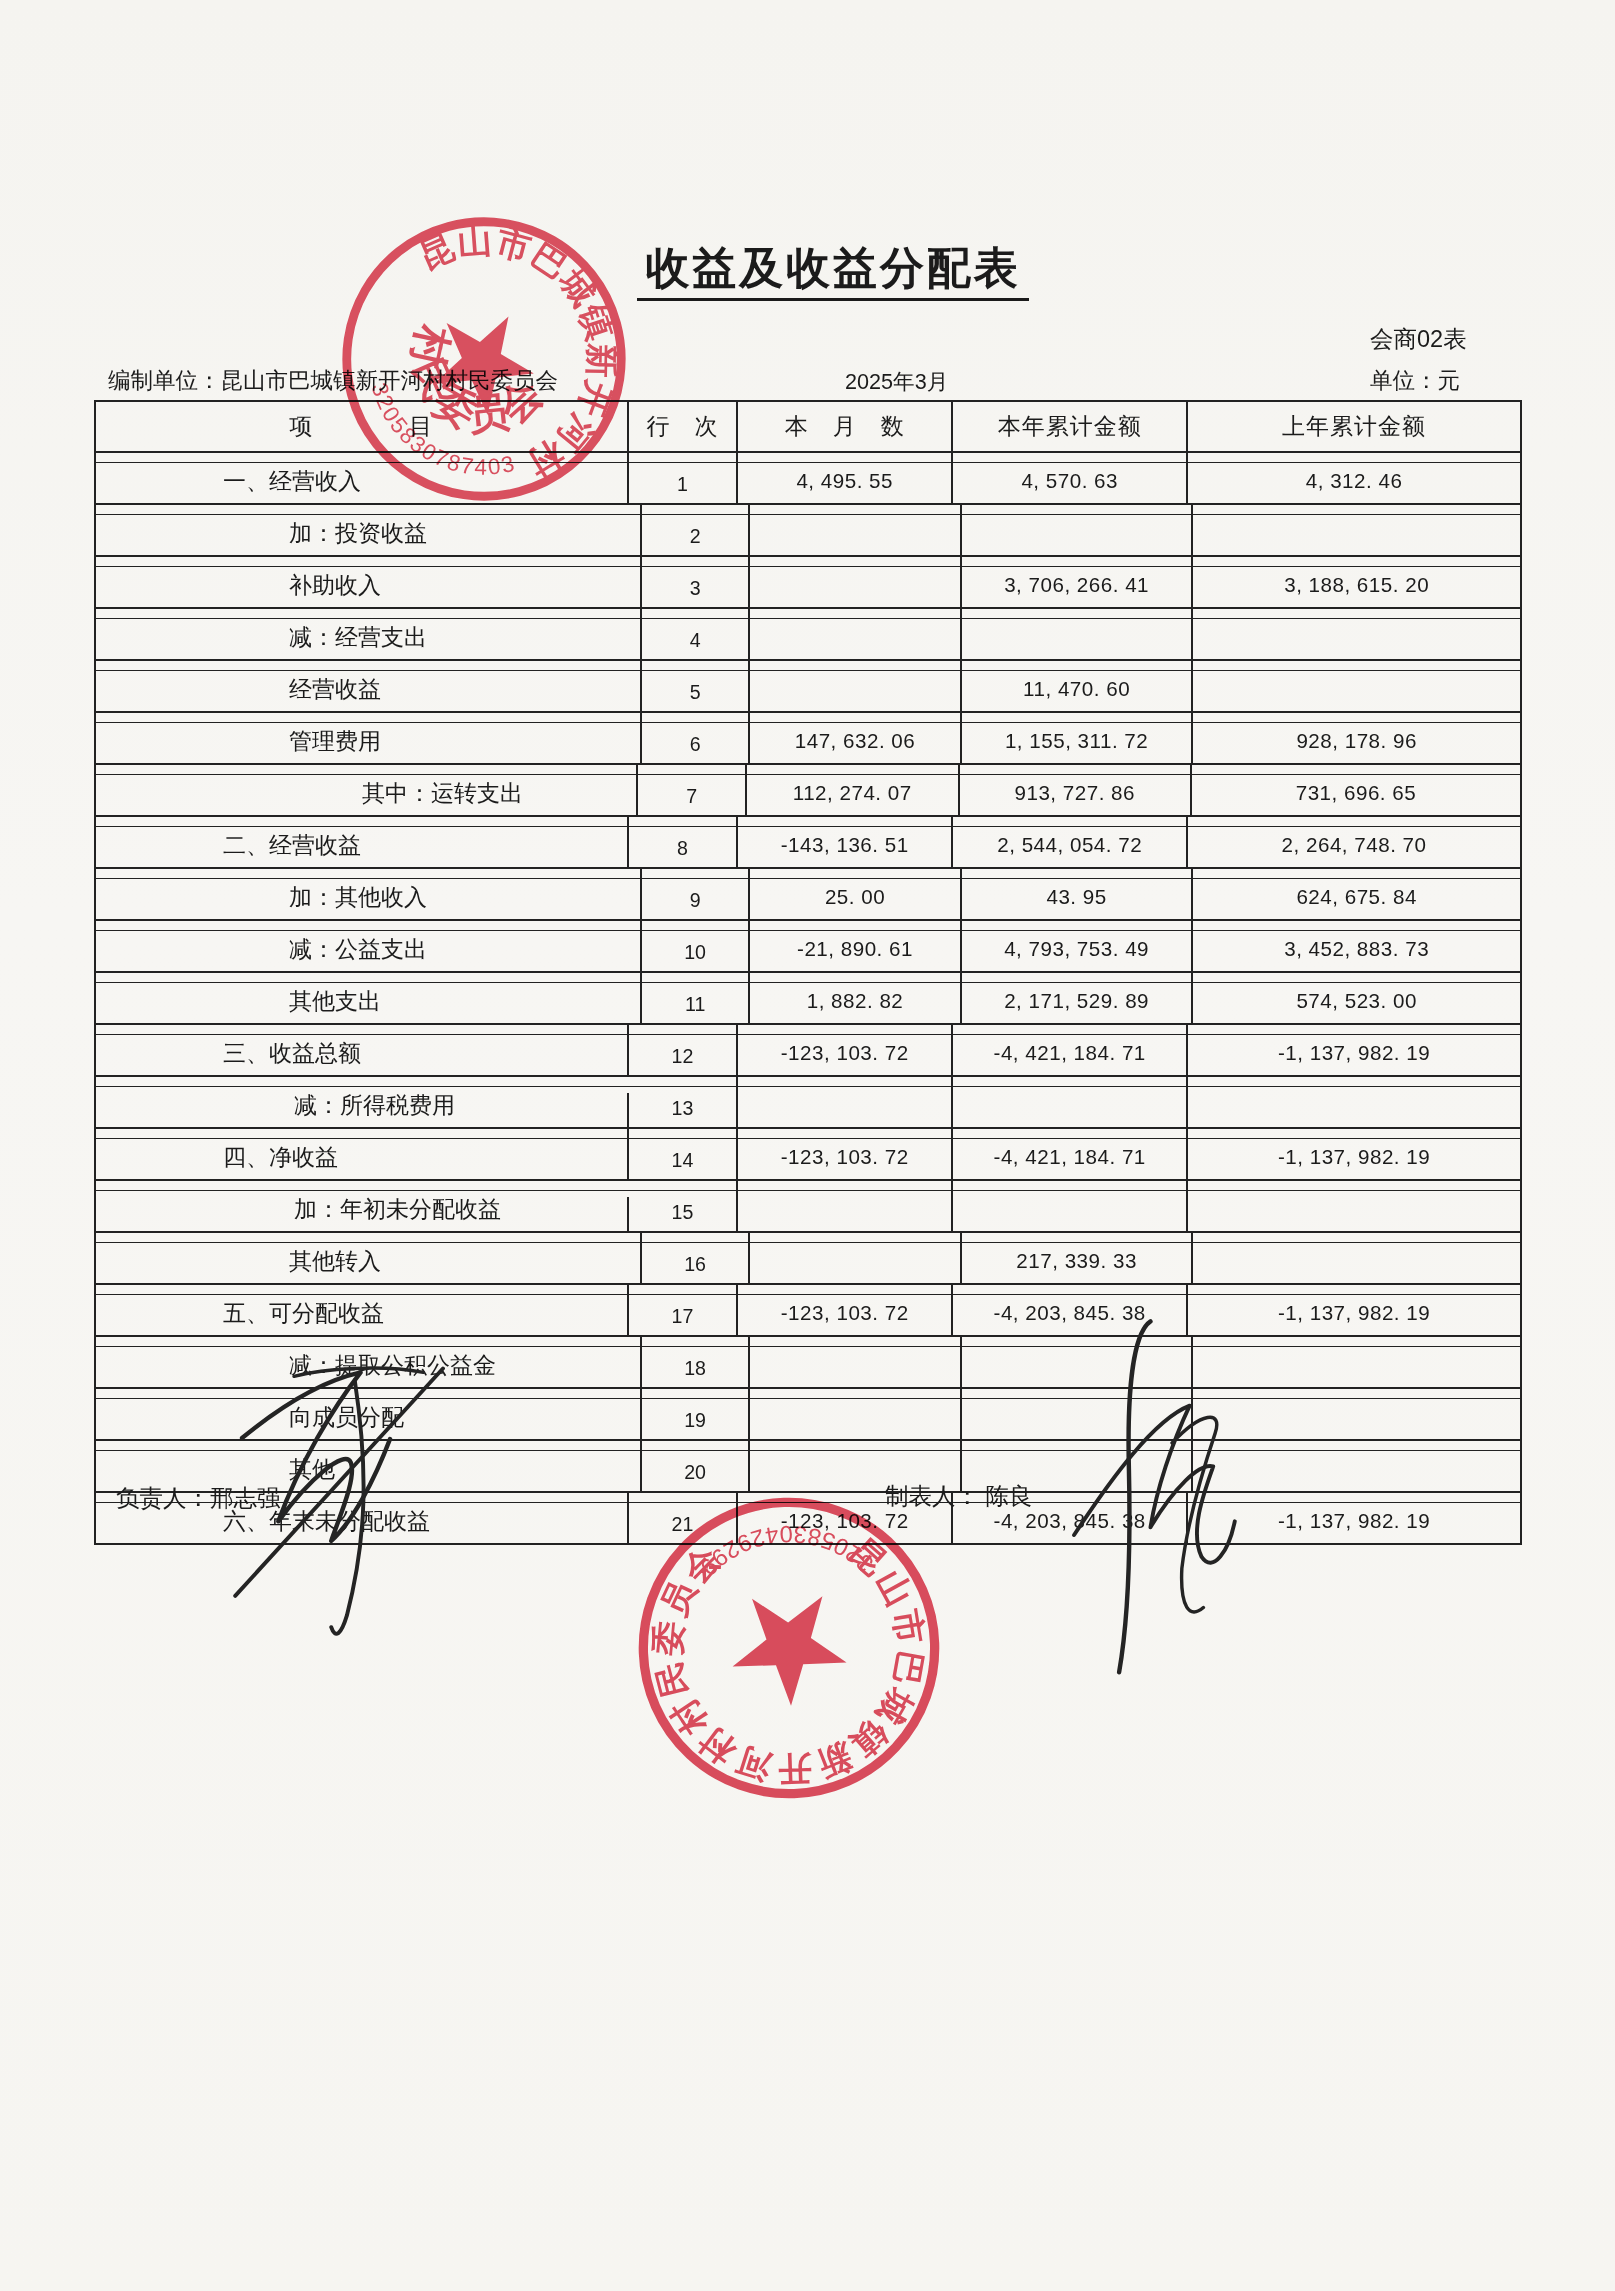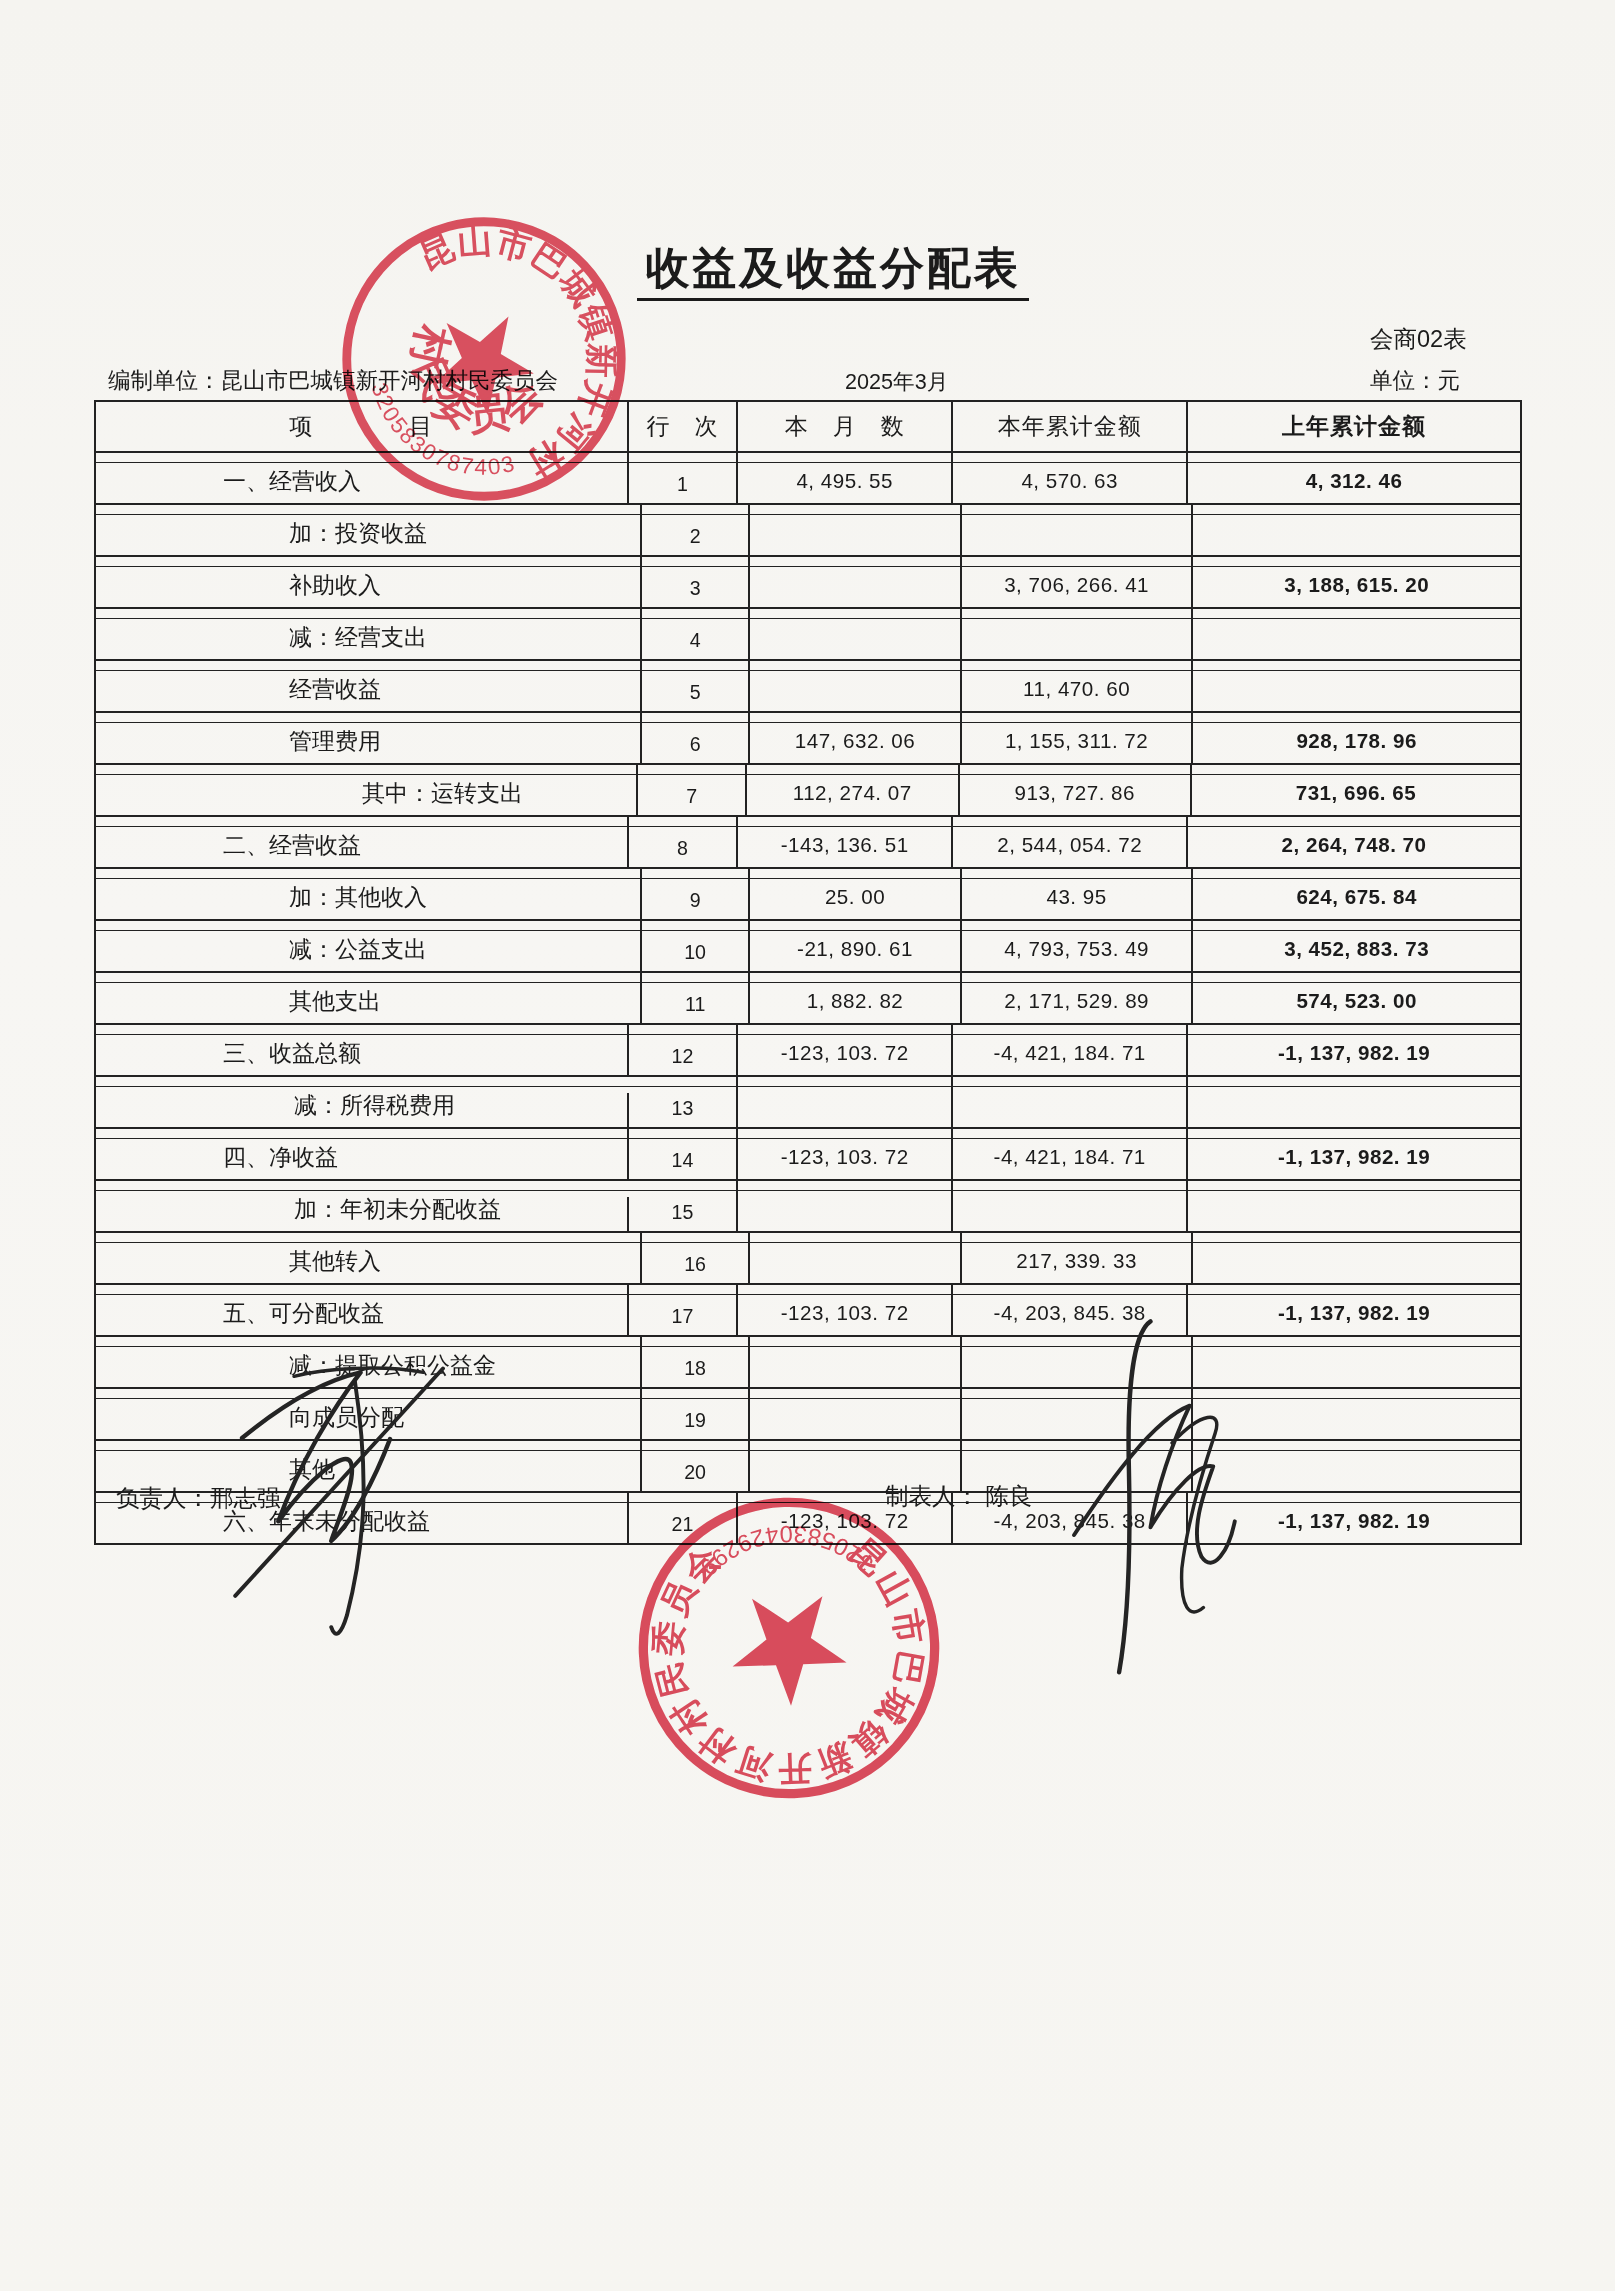--- a/index.html
+++ b/index.html
@@ -41,21 +41,21 @@
   }
   .cell{
     border-right:2px solid var(--line);
     display:flex;align-items:flex-end;overflow:hidden;white-space:nowrap;
   }
   .cell:last-child{border-right:0;}
   .c-item{width:37.4%;}
   .c-line{width:7.7%;justify-content:center;}
   .c-v1{width:15.1%;}
   .c-v2{width:16.5%;}
-  .c-v3{width:23.3%;font-weight:bold;}
+  .c-v3{width:23.3%;}
   .thead .cell{align-items:center;font-size:23px;letter-spacing:1px;}
   .thead .c-item{justify-content:center;}
   .thead .c-line,.thead .c-v1,.thead .c-v2,.thead .c-v3{justify-content:center;}
   .row .c-item{font-size:23px;padding-bottom:5.9px;}
   .row .c-line{font-size:19.6px;padding-bottom:6.9px;}
   .row .c-v1,.row .c-v2,.row .c-v3{
     justify-content:center;align-items:center;
     font-size:20.6px;letter-spacing:0.5px;padding-top:5.9px;
   }
   .ind1{padding-left:127px;}

